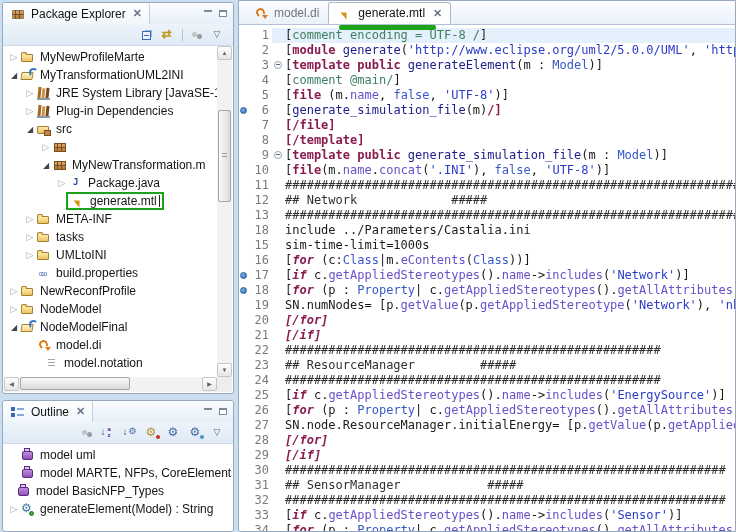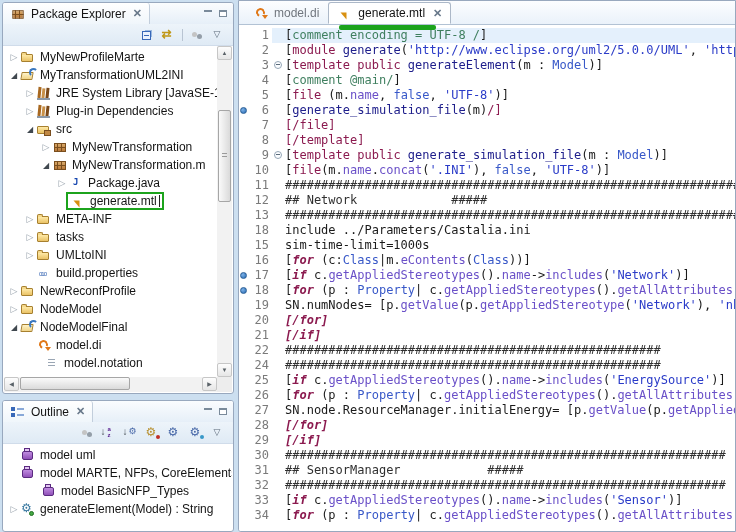--- a/index.html
+++ b/index.html
@@ -58,21 +58,21 @@
   .ann .mdot{position:absolute;left:1px;top:4px;width:7px;height:7px;border-radius:50%;
        background:radial-gradient(circle at 35% 35%,#7FB2E6,var(--dot) 70%);border:1px solid #2A5E96;box-sizing:border-box}
   .num{width:21px;flex:0 0 21px;text-align:right;color:var(--num);padding-right:3px}
   .fold{width:13px;flex:0 0 13px;position:relative}
   .fold.has::before{content:"";position:absolute;left:2px;top:3px;width:8px;height:8px;border:1px solid #96A6B6;
        border-radius:50%;background:#FBFDFF;box-sizing:border-box}
   .fold.has::after{content:"";position:absolute;left:4px;top:6px;width:4px;height:1px;background:#5A6A7A}
   .txt{flex:1;overflow:hidden}
   .hl .txt,.hl .fold{background:var(--linehl)}
   .tk-p{color:#1A1A1A}.tk-h{color:var(--hash)}
-  .tk-k{color:var(--kw);font-weight:normal}
+  .tk-k{color:var(--kw);font-weight:bold}
   .tk-i{color:var(--kw);font-weight:bold;font-style:italic}
   .tk-s{color:var(--str)}.tk-o{color:var(--ocl)}.tk-t{color:var(--typ)}
   .tk-c{color:var(--cmt)}.tk-n{color:var(--nam)}
   
   .ic{display:inline-block;position:relative;width:16px;height:16px;flex:0 0 16px;vertical-align:middle}
   .i-folder-icon::before,.i-project-icon::before,.i-project-open-icon::before,.i-src-folder-icon::before{
      content:"";position:absolute;left:1px;top:5px;width:12px;height:8px;box-sizing:border-box;
      background:linear-gradient(#FFE9A6,#EAC266);border:1px solid #A7802F;border-radius:1px}
   .i-folder-icon::after,.i-project-icon::after{content:"";position:absolute;left:1px;top:3px;width:6px;height:3px;
      box-sizing:border-box;background:#F5D98C;border:1px solid #A7802F;border-bottom:none;border-radius:2px 2px 0 0}
@@ -184,21 +184,20 @@
         <span class="tlabel">Plug-in Dependencies</span>
       </div>
       <div class="trow" style="padding-left: 20px;">
         <span class="arrow">◢</span>
         <span class="ic i-src-folder-icon"></span>
         <span class="tlabel">src</span>
       </div>
       <div class="trow" style="padding-left: 36px;">
         <span class="arrow c">▷</span>
         <span class="ic i-package-icon"></span>
-        <span class="tlabel">MyNewTransformation</span>
       </div>
       <div class="trow" style="padding-left: 36px;">
         <span class="arrow">◢</span>
         <span class="ic i-package-icon"></span>
         <span class="tlabel">MyNewTransformation.m</span>
       </div>
       <div class="trow" style="padding-left: 52px;">
         <span class="arrow c">▷</span>
         <span class="ic i-java-file-icon"></span>
         <span class="tlabel">Package.java</span>
@@ -308,21 +307,21 @@
       <div class="trow" style="padding-left: 4px;">
         <span class="arrow"></span>
         <span class="ic i-module-icon"></span>
         <span class="tlabel">model uml</span>
       </div>
       <div class="trow" style="padding-left: 4px;">
         <span class="arrow"></span>
         <span class="ic i-module-icon"></span>
         <span class="tlabel">model MARTE, NFPs, CoreElements</span>
       </div>
-      <div class="trow" style="padding-left: 0; margin-left: 25px;">
+      <div class="trow" style="padding-left: 0;">
         <span class="arrow"></span>
         <span class="ic i-module-icon"></span>
         <span class="tlabel">model BasicNFP_Types</span>
       </div>
       <div class="trow" style="padding-left: 4px;">
         <span class="arrow c">▷</span>
         <span class="ic i-template-icon"></span>
         <span class="tlabel">generateElement(Model) : String</span>
       </div>
     </div>
@@ -357,20 +356,21 @@
       <div class="line"><span class="ann"></span><span class="num">13</span><span class="fold"></span><span class="txt"><span class="tk-h">###############################################################</span></span></div>
       <div class="line"><span class="ann"></span><span class="num">18</span><span class="fold"></span><span class="txt"><span class="tk-p">include ../Parameters/Castalia.ini</span></span></div>
       <div class="line"><span class="ann"></span><span class="num">15</span><span class="fold"></span><span class="txt"><span class="tk-p">sim-time-limit=1000s</span></span></div>
       <div class="line"><span class="ann"></span><span class="num">16</span><span class="fold"></span><span class="txt"><span class="tk-p">[</span><span class="tk-i">for</span><span class="tk-p"> (c:</span><span class="tk-t">Class</span><span class="tk-p">|m.</span><span class="tk-o">eContents</span><span class="tk-p">(</span><span class="tk-t">Class</span><span class="tk-p">))]</span></span></div>
       <div class="line"><span class="ann"><span class="mdot"></span></span><span class="num">17</span><span class="fold"></span><span class="txt"><span class="tk-p">[</span><span class="tk-i">if</span><span class="tk-p"> c.</span><span class="tk-o">getAppliedStereotypes</span><span class="tk-p">().</span><span class="tk-o">name</span><span class="tk-p">-&gt;</span><span class="tk-o">includes</span><span class="tk-p">(</span><span class="tk-s">'Network'</span><span class="tk-p">)]</span></span></div>
       <div class="line"><span class="ann"><span class="mdot"></span></span><span class="num">18</span><span class="fold"></span><span class="txt"><span class="tk-p">[</span><span class="tk-i">for</span><span class="tk-p"> (p : </span><span class="tk-t">Property</span><span class="tk-p">| c.</span><span class="tk-o">getAppliedStereotypes</span><span class="tk-p">().</span><span class="tk-o">getAllAttributes</span><span class="tk-p">())</span></span></div>
       <div class="line"><span class="ann"></span><span class="num">19</span><span class="fold"></span><span class="txt"><span class="tk-p">SN.numNodes= [p.</span><span class="tk-o">getValue</span><span class="tk-p">(p.</span><span class="tk-o">getAppliedStereotype</span><span class="tk-p">(</span><span class="tk-s">'Network'</span><span class="tk-p">), </span><span class="tk-s">'nbre</span></span></div>
       <div class="line"><span class="ann"></span><span class="num">20</span><span class="fold"></span><span class="txt"><span class="tk-i">[/for]</span></span></div>
       <div class="line"><span class="ann"></span><span class="num">21</span><span class="fold"></span><span class="txt"><span class="tk-i">[/if]</span></span></div>
       <div class="line"><span class="ann"></span><span class="num">22</span><span class="fold"></span><span class="txt"><span class="tk-h">####################################################</span></span></div>
+      <div class="line"><span class="ann"></span><span class="num">23</span><span class="fold"></span><span class="txt"><span class="tk-h">## ResourceManager         #####</span></span></div>
       <div class="line"><span class="ann"></span><span class="num">24</span><span class="fold"></span><span class="txt"><span class="tk-h">####################################################</span></span></div>
       <div class="line"><span class="ann"></span><span class="num">25</span><span class="fold"></span><span class="txt"><span class="tk-p">[</span><span class="tk-i">if</span><span class="tk-p"> c.</span><span class="tk-o">getAppliedStereotypes</span><span class="tk-p">().</span><span class="tk-o">name</span><span class="tk-p">-&gt;</span><span class="tk-o">includes</span><span class="tk-p">(</span><span class="tk-s">'EnergySource'</span><span class="tk-p">)]</span></span></div>
       <div class="line"><span class="ann"></span><span class="num">26</span><span class="fold"></span><span class="txt"><span class="tk-p">[</span><span class="tk-i">for</span><span class="tk-p"> (p : </span><span class="tk-t">Property</span><span class="tk-p">| c.</span><span class="tk-o">getAppliedStereotypes</span><span class="tk-p">().</span><span class="tk-o">getAllAttributes</span><span class="tk-p">())</span></span></div>
       <div class="line"><span class="ann"></span><span class="num">27</span><span class="fold"></span><span class="txt"><span class="tk-p">SN.node.ResourceManager.initialEnergy= [p.</span><span class="tk-o">getValue</span><span class="tk-p">(p.</span><span class="tk-o">getAppliedSt</span></span></div>
       <div class="line"><span class="ann"></span><span class="num">28</span><span class="fold"></span><span class="txt"><span class="tk-i">[/for]</span></span></div>
       <div class="line"><span class="ann"></span><span class="num">29</span><span class="fold"></span><span class="txt"><span class="tk-i">[/if]</span></span></div>
       <div class="line"><span class="ann"></span><span class="num">30</span><span class="fold"></span><span class="txt"><span class="tk-h">#############################################################</span></span></div>
       <div class="line"><span class="ann"></span><span class="num">31</span><span class="fold"></span><span class="txt"><span class="tk-h">## SensorManager            #####</span></span></div>
       <div class="line"><span class="ann"></span><span class="num">32</span><span class="fold"></span><span class="txt"><span class="tk-h">#############################################################</span></span></div>
       <div class="line"><span class="ann"></span><span class="num">33</span><span class="fold"></span><span class="txt"><span class="tk-p">[</span><span class="tk-i">if</span><span class="tk-p"> c.</span><span class="tk-o">getAppliedStereotypes</span><span class="tk-p">().</span><span class="tk-o">name</span><span class="tk-p">-&gt;</span><span class="tk-o">includes</span><span class="tk-p">(</span><span class="tk-s">'Sensor'</span><span class="tk-p">)]</span></span></div>

